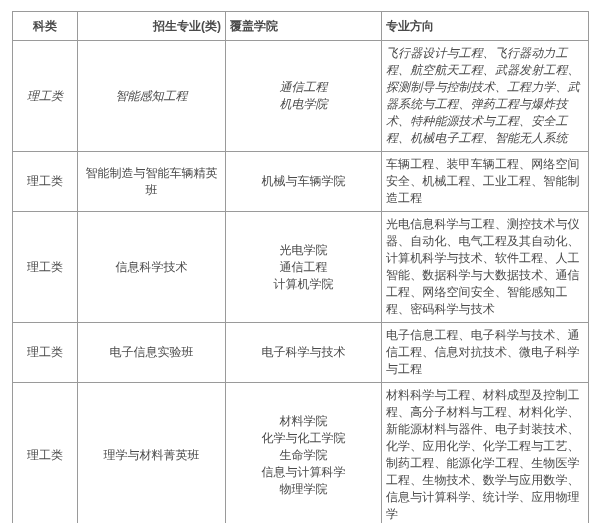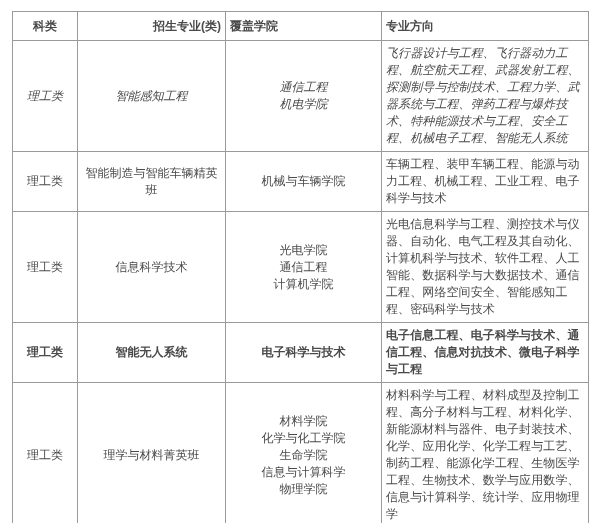--- a/index.html
+++ b/index.html
@@ -58,21 +58,21 @@
   .dir-text {
     display: block;
     text-align: left;
     letter-spacing: 0.1px;
   }
 
   
   tr.r1 td { height: 100px; font-style: italic; }
   tr.r2 td { height: 49px; }
   tr.r3 td { height: 83px; }
-  tr.r4 td { height: 49px; font-weight: bold; }
+  tr.r4 td { height: 49px; }
   tr.r5 td { height: 115px; }
 </style>
 </head>
 <body>
 
 <div class="sheet">
 
   <table class="major-table">
     <thead>
       <tr>
@@ -96,40 +96,40 @@
         </td>
       </tr>
 
       <tr class="r2">
         <td class="c-center">理工类</td>
         <td class="c-center">智能制造与智能车辆精英班</td>
         <td class="c-center">
           <span class="stack-line">机械与车辆学院</span>
         </td>
         <td class="c-left">
-          <span class="dir-text">车辆工程、装甲车辆工程、能源与动力工程、机械工程、工业工程、电子科学与技术</span>
+          <span class="dir-text">车辆工程、装甲车辆工程、网络空间安全、机械工程、工业工程、智能制造工程</span>
         </td>
       </tr>
 
       <tr class="r3">
         <td class="c-center">理工类</td>
         <td class="c-center">信息科学技术</td>
         <td class="c-center">
           <span class="stack-line">光电学院</span>
           <span class="stack-line">通信工程</span>
           <span class="stack-line">计算机学院</span>
         </td>
         <td class="c-left">
           <span class="dir-text">光电信息科学与工程、测控技术与仪器、自动化、电气工程及其自动化、计算机科学与技术、软件工程、人工智能、数据科学与大数据技术、通信工程、网络空间安全、智能感知工程、密码科学与技术</span>
         </td>
       </tr>
 
       <tr class="r4">
         <td class="c-center">理工类</td>
-        <td class="c-center">智能无人系统</td>
+        <td class="c-center">电子信息实验班</td>
         <td class="c-center">
           <span class="stack-line">电子科学与技术</span>
         </td>
         <td class="c-left">
           <span class="dir-text">电子信息工程、电子科学与技术、通信工程、信息对抗技术、微电子科学与工程</span>
         </td>
       </tr>
 
       <tr class="r5">
         <td class="c-center">理工类</td>

